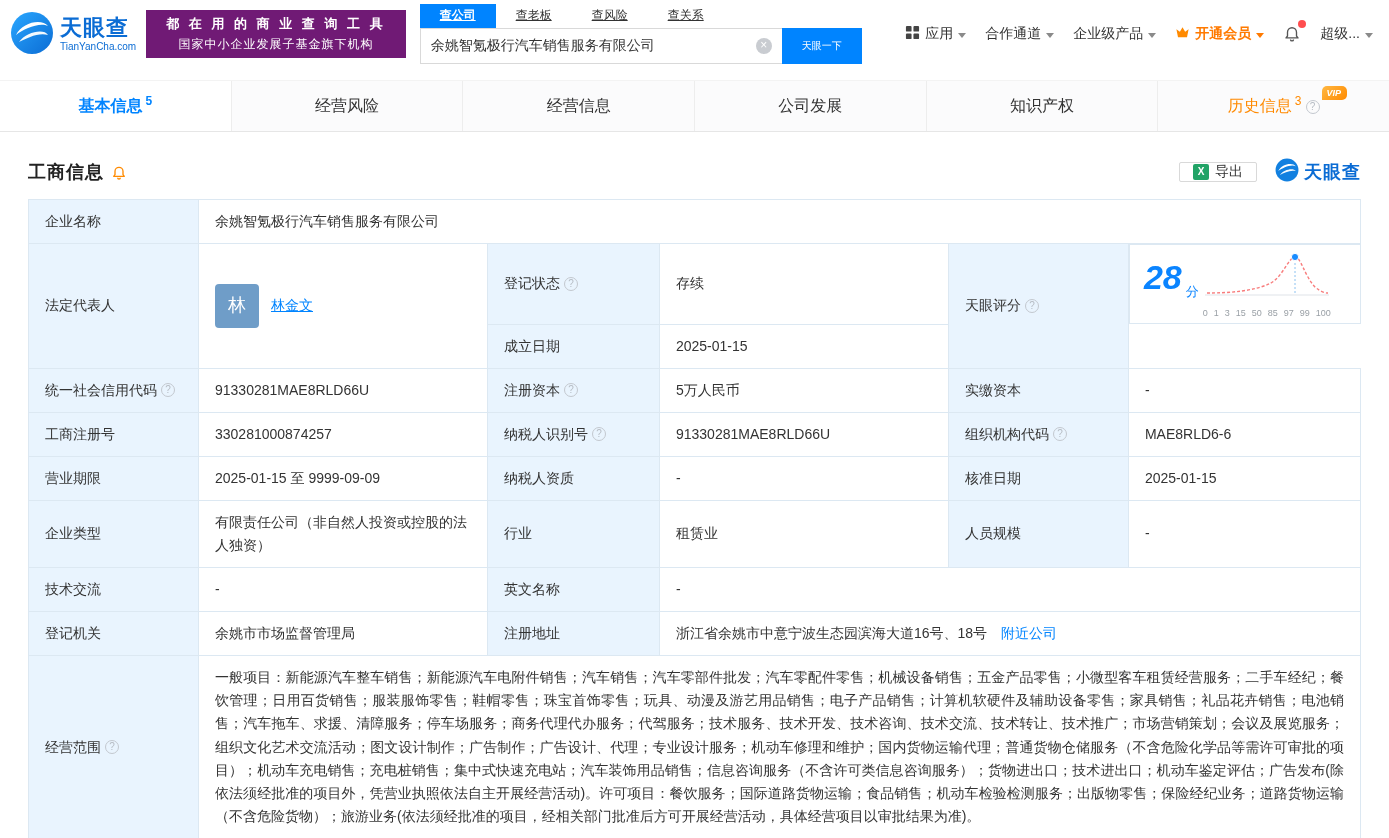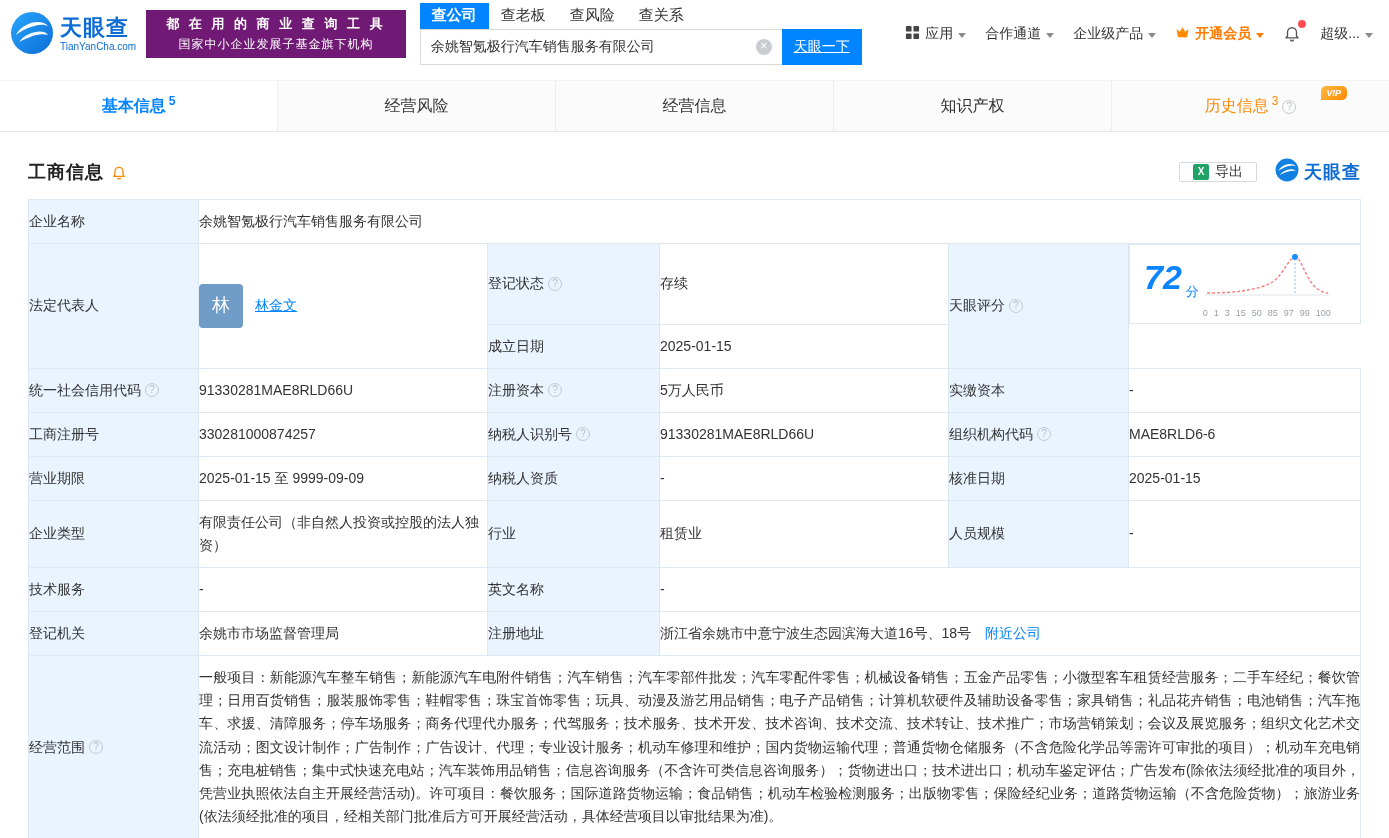--- a/index.html
+++ b/index.html
@@ -12,28 +12,28 @@
   
   .header { display:flex; align-items:center; padding:8px 12px 6px 10px; height:66px; }
   .logo { display:flex; align-items:center; gap:6px; cursor:pointer; }
   .logo-text .cn { font-size:22px; font-weight:bold; color:#0b6cd4; letter-spacing:1px; line-height:1.1; }
   .logo-text .en { font-size:10px; color:#0b6cd4; }
   .slogan { background:#701a75; color:#fff; padding:5px 20px; margin-left:10px; text-align:center; }
   .slogan .l1 { font-size:13px; font-weight:bold; letter-spacing:3px; white-space:nowrap; }
   .slogan .l2 { font-size:12px; margin-top:3px; letter-spacing:1px; white-space:nowrap; }
   .search { margin-left:14px; }
   .search-tabs { display:flex; align-items:flex-end; }
-  .search-tab { font-size:15px; padding:3px 12px 4px; cursor:pointer; color:#333; white-space:nowrap; }
+  .search-tab { font-size:12px; padding:3px 20px 4px; cursor:pointer; color:#333; white-space:nowrap;text-decoration:underline; }
   .search-tab.active { background:#0084ff; color:#fff; font-weight:bold; }
   .search-row { display:flex; }
   .search-input-wrap { position:relative; width:362px; }
   input.search-input { width:100%; height:36px; border:1px solid #d9d9d9; border-right:none; padding:0 32px 0 10px; font-size:14px; color:#333; outline:none; font-family:inherit; }
   .clear-icon { position:absolute; right:10px; top:10px; width:16px; height:16px; border-radius:50%; background:#c9ccd1; color:#fff; font-size:12px; line-height:15px; text-align:center; cursor:pointer; }
   .clear-icon::before { content:"\00d7"; }
-  .search-btn { width:80px; height:36px; background:#0084ff; color:#fff; font-size:14px; border:none; cursor:pointer; font-family:inherit; white-space:nowrap;text-decoration:underline; }
+  .search-btn { width:80px; height:36px; background:#0084ff; color:#fff; font-size:10px; border:none; cursor:pointer; font-family:inherit; white-space:nowrap; }
   .top-nav { margin-left:auto; display:flex; align-items:center; gap:19px; font-size:14px; padding-right:4px; }
   .nav-item { display:flex; align-items:center; gap:5px; cursor:pointer; white-space:nowrap; }
   .caret { width:0; height:0; border-left:4px solid transparent; border-right:4px solid transparent; border-top:5px solid #8a8a8a; margin-top:2px; }
   .vip-nav { color:#ff7a00; font-weight:bold; }
   .vip-nav .caret { border-top-color:#ff7a00; }
   .bell-wrap { position:relative; cursor:pointer; display:flex; }
   .bell-dot { position:absolute; top:-4px; right:-5px; width:8px; height:8px; background:#ff4d4f; border-radius:50%; }
   
   .subnav { display:flex; margin-top:14px; background:#fbfbfc; border-bottom:1px solid #e6e6e6; border-top:1px solid #f3f3f3; }
   .subnav-tab { flex:1; text-align:center; line-height:49px; height:50px; font-size:16px; color:#333; border-right:1px solid #ededed; cursor:pointer; position:relative; white-space:nowrap; }
@@ -51,21 +51,21 @@
   .section-title { font-size:18px; font-weight:bold; color:#222; letter-spacing:1px; }
   .bell-orange { margin-left:7px; display:flex; cursor:pointer; }
   .section-right { margin-left:auto; display:flex; align-items:center; gap:18px; }
   .export-btn { display:flex; align-items:center; gap:6px; border:1px solid #d9d9d9; border-radius:2px; height:20px; padding:0 13px; font-size:14px; color:#333; background:#fff; cursor:pointer; font-family:inherit; }
   .excel-icon { width:16px; height:16px; background:#21a366; color:#fff; font-size:10px; font-weight:bold; display:flex; align-items:center; justify-content:center; border-radius:2px; }
   .excel-icon::before { content:"X"; }
   .wm-logo { display:flex; align-items:center; gap:5px; cursor:pointer; }
   .wm-text { font-size:18px; font-weight:bold; color:#0b6cd4; letter-spacing:1px; }
   
   table.info { width:100%; border-collapse:collapse; margin-top:14px; table-layout:fixed; }
-  .info td { border:1px solid #dce8f2; padding:10px 0; font-size:14px; color:#333; vertical-align:middle; line-height:1.65; word-break:break-all; }
+  .info td { border:1px solid #dce8f2; padding:10px 16px; font-size:14px; color:#333; vertical-align:middle; line-height:1.65; word-break:break-all; }
   td.lbl { background:#e9f4fe; }
   .lbl-flex { display:flex; align-items:center; }
   .green { color:#00b06c; }
   .link { color:#0084ff; cursor:pointer; text-decoration:none; }
   .rep-cell { display:flex; align-items:center; gap:12px; }
   .avatar { width:44px; height:44px; border-radius:4px; background:#6f9dc8; color:#fff; font-size:18px; display:flex; align-items:center; justify-content:center; flex:none; cursor:pointer; }
   .score-cell { display:flex; align-items:flex-start; gap:4px; padding:6px 8px 2px 14px !important; }
   .score-num { font-size:34px; font-weight:bold; font-style:italic; color:#0a84ff; line-height:52px; }
   .score-unit { font-size:13px; color:#0a84ff; margin-top:30px; }
   .score-chart { flex:1; min-width:0; }
@@ -167,20 +167,23 @@
   <div class="subnav-tab active">
     <span>基本信息</span><span class="count">5</span>
   </div>
   <div class="subnav-tab">
     <span>经营风险</span>
   </div>
   <div class="subnav-tab">
     <span>经营信息</span>
   </div>
   <div class="subnav-tab">
+    <span>公司发展</span>
+  </div>
+  <div class="subnav-tab">
     <span>知识产权</span>
   </div>
   <div class="subnav-tab history">
     <span class="vip-badge">VIP</span>
     <span>历史信息</span><span class="count">3</span><span class="q"></span>
   </div>
 </div>
 
 <div class="content">
 
@@ -239,21 +242,21 @@
             </span>
       </td>
       <td class="green">存续</td>
       <td class="lbl" rowspan="2">
         <span class="lbl-flex">
               <span>天眼评分</span>
               <span class="q"></span>
             </span>
       </td>
       <td rowspan="2" class="score-cell">
-        <span class="score-num">72</span>
+        <span class="score-num">28</span>
         <span class="score-unit">分</span>
         <span class="score-chart">
           <svg width="128" height="50" viewBox="0 0 128 50">
             <line x1="2" y1="44" x2="126" y2="44" stroke="#dfe3e8" stroke-width="1"></line>
             <path d="M4,42 C28,42 52,40 68,32 C80,25 86,6 92,6 C98,6 101,24 112,36 C118,41 122,42 125,42" stroke="#f87c7c" stroke-width="1.4" fill="none" stroke-dasharray="3,2"></path>
             <line x1="92" y1="8" x2="92" y2="43" stroke="#8cc2f0" stroke-width="1" stroke-dasharray="2,2"></line>
             <circle cx="92" cy="6" r="3.6" fill="#1a8cff" stroke="#fff" stroke-width="1"></circle>
           </svg>
           <span class="ticks">
             <span>0</span>
@@ -319,21 +322,21 @@
     </tr>
     <tr>
       <td class="lbl">企业类型</td>
       <td>有限责任公司（非自然人投资或控股的法人独资）</td>
       <td class="lbl">行业</td>
       <td>租赁业</td>
       <td class="lbl">人员规模</td>
       <td>-</td>
     </tr>
     <tr>
-      <td class="lbl">技术服务</td>
+      <td class="lbl">技术交流</td>
       <td>-</td>
       <td class="lbl">英文名称</td>
       <td colspan="3">-</td>
     </tr>
     <tr>
       <td class="lbl">登记机关</td>
       <td>余姚市市场监督管理局</td>
       <td class="lbl">注册地址</td>
       <td colspan="3">
         <span>浙江省余姚市中意宁波生态园滨海大道16号、18号</span>

